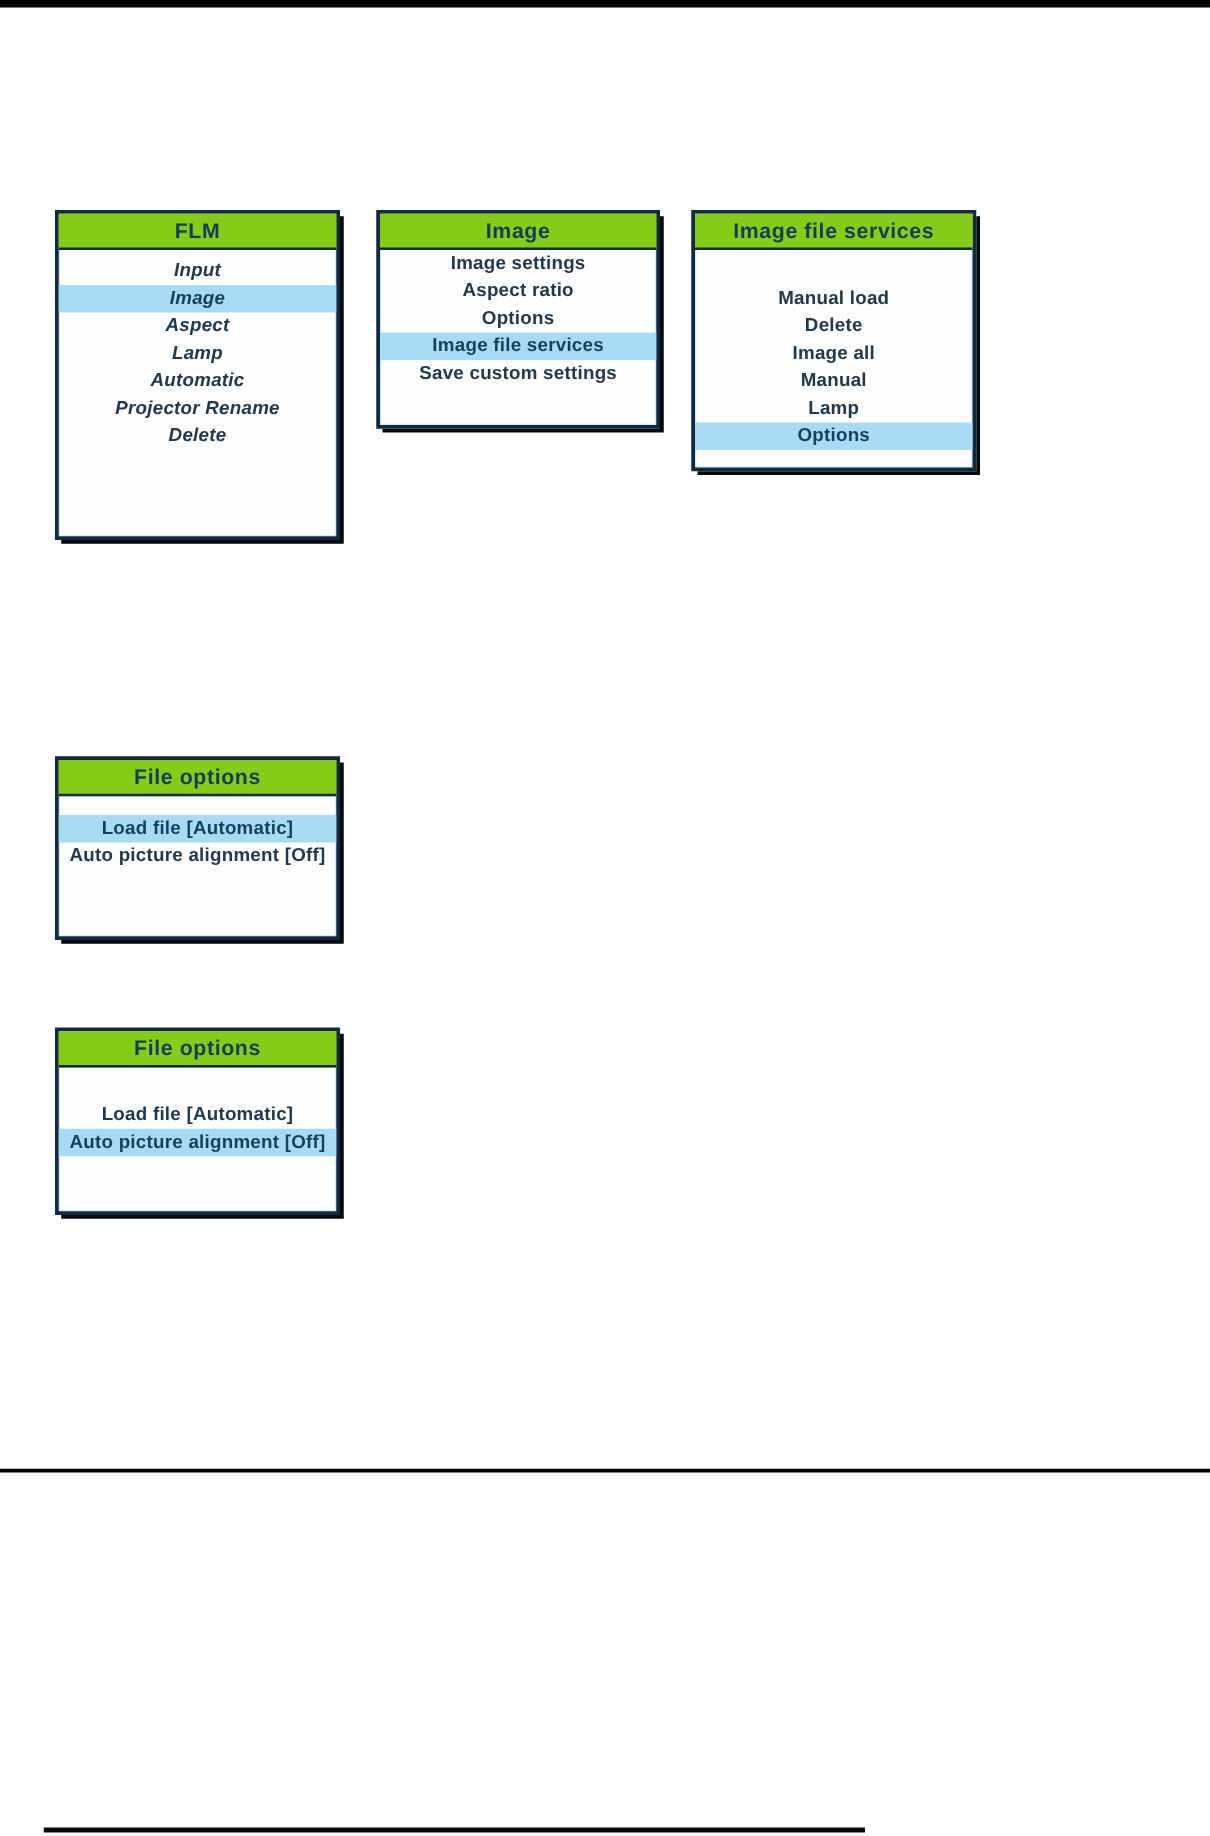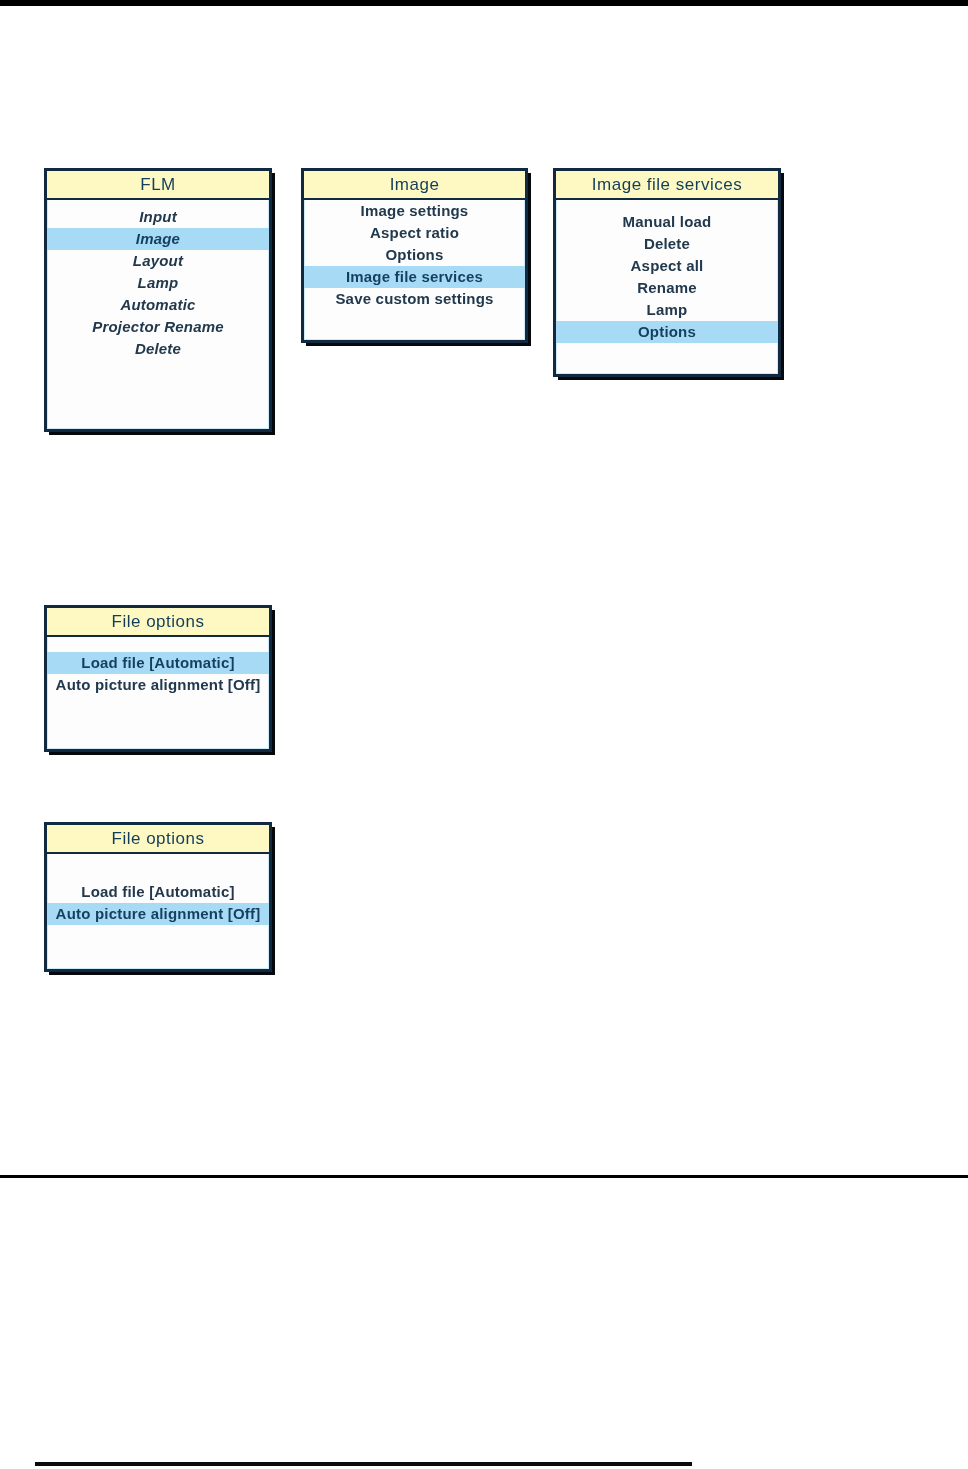--- a/index.html
+++ b/index.html
@@ -26,24 +26,24 @@
   .menu {
     position: absolute;
     box-sizing: border-box;
     background: #fdfdfd;
     border: 3px solid #122a40;
     box-shadow: 4px 4px 0 -1px #05090d, inset 0 0 0 1px #cdeafb;
   }
   .menu-header {
     height: 27px; line-height: 27px;
     text-align: center;
-    font-size: 17px; font-weight: normal;
+    font-size: 17px; font-weight: bold;
     letter-spacing: 0.5px;
     color: #123d5c;
-    background: #fef9c3;
+    background: #84cc16;
     border-bottom: 2px solid #122a40;
   }
   .menu-body { position: relative; }
   .menu-row {
     height: 22px; line-height: 22px;
     text-align: center;
     font-size: 15px; font-weight: bold;
     letter-spacing: 0.2px;
     color: #22394d;
     white-space: nowrap;
@@ -51,39 +51,39 @@
   }
   .menu-row.hl {
     background: #a7dbf5;
     color: #153f5e;
   }
   #menu-flm   { left: 44px;  top: 168px; width: 228px; height: 264px; }
   #menu-flm .menu-body { padding-top: 6px; font-style: italic; }
   #menu-image { left: 301px; top: 168px; width: 227px; height: 175px; }
   #menu-image .menu-body { }
   #menu-ifs   { left: 553px; top: 168px; width: 228px; height: 209px; }
-  #menu-ifs .menu-body { padding-top: 11px; }
+  #menu-ifs .menu-body { padding-top: 28px; }
   #menu-fo1   { left: 44px;  top: 605px; width: 228px; height: 147px; }
   #menu-fo1 .menu-body { padding-top: 15px; }
   #menu-fo2   { left: 44px;  top: 822px; width: 228px; height: 150px; }
   #menu-fo2 .menu-body { padding-top: 27px; }
 </style>
 </head>
 <body>
 
 <div class="page">
 
   <div class="topbar"></div>
 
   <div class="menu" id="menu-flm">
     <div class="menu-header">FLM</div>
     <div class="menu-body">
         <div class="menu-row">Input</div>
         <div class="menu-row hl">Image</div>
-        <div class="menu-row">Layout</div>
+        <div class="menu-row">Aspect</div>
         <div class="menu-row">Lamp</div>
         <div class="menu-row">Automatic</div>
         <div class="menu-row">Projector Rename</div>
         <div class="menu-row">Delete</div>
       </div>
   </div>
 
   <div class="menu" id="menu-image">
     <div class="menu-header">Image</div>
     <div class="menu-body">
@@ -93,22 +93,22 @@
         <div class="menu-row hl">Image file services</div>
         <div class="menu-row">Save custom settings</div>
       </div>
   </div>
 
   <div class="menu" id="menu-ifs">
     <div class="menu-header">Image file services</div>
     <div class="menu-body">
         <div class="menu-row">Manual load</div>
         <div class="menu-row">Delete</div>
-        <div class="menu-row">Aspect all</div>
-        <div class="menu-row">Rename</div>
+        <div class="menu-row">Image all</div>
+        <div class="menu-row">Manual</div>
         <div class="menu-row">Lamp</div>
         <div class="menu-row hl">Options</div>
       </div>
   </div>
 
   <div class="menu" id="menu-fo1">
     <div class="menu-header">File options</div>
     <div class="menu-body">
         <div class="menu-row hl">Load file [Automatic]</div>
         <div class="menu-row">Auto picture alignment [Off]</div>

